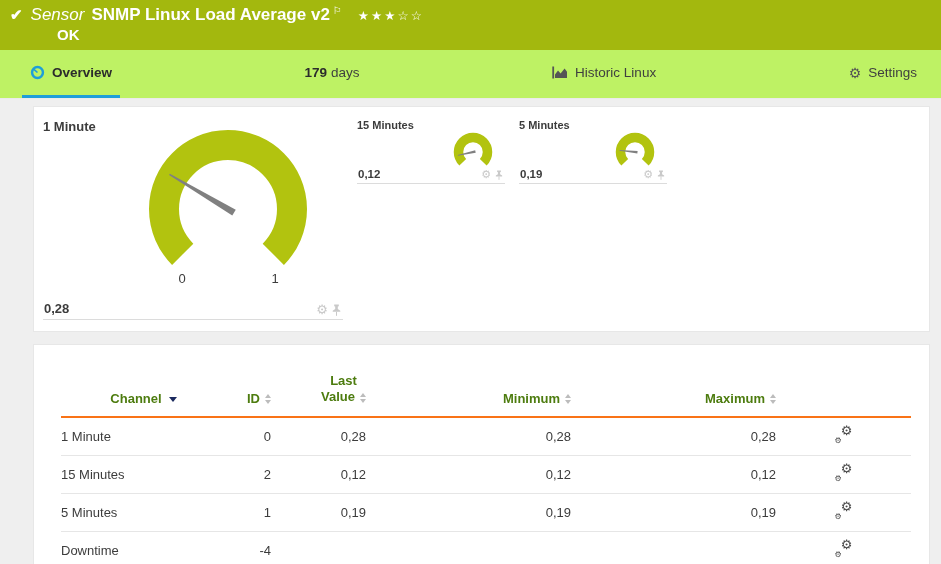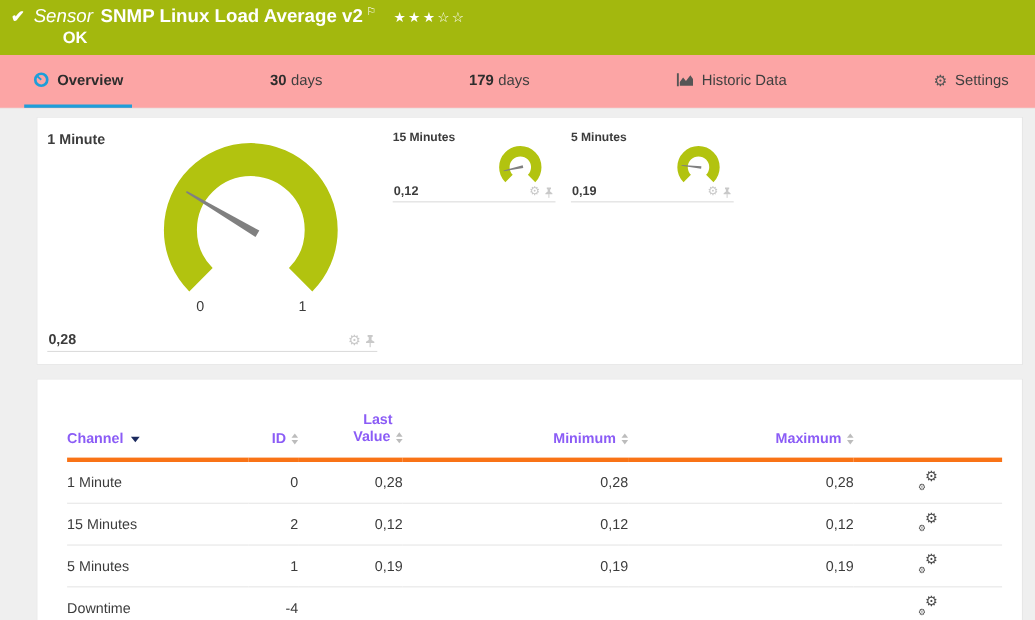--- a/index.html
+++ b/index.html
@@ -14,21 +14,21 @@
   .topbar-row1{display:flex;align-items:baseline;padding-left:10px;}
   .check{font-size:15px;font-weight:bold;margin-right:8px;}
   .kind{font-style:italic;font-size:17px;margin-right:7px;}
   .title{font-size:17px;font-weight:bold;margin:0;display:inline;text-align:right;}
   .flag{font-size:10px;position:relative;top:-6px;margin-left:3px;}
   .stars{font-size:12.5px;letter-spacing:2px;margin-left:16px;cursor:pointer;}
   .topbar-row2{padding-left:57px;margin-top:1px;}
   .status{font-weight:bold;font-size:15px;}
   
   .tabbar{
-    background:#fca5a5;height:49px;border-bottom:1px solid #ebebeb;
+    background:#bef264;height:49px;border-bottom:1px solid #ebebeb;
     display:flex;justify-content:space-between;align-items:stretch;
     padding:0 16px 0 22px;box-sizing:border-box;
   }
   .tab{
     display:flex;align-items:center;gap:7px;
     font-size:13.5px;color:#3f3f3f;cursor:pointer;
     border-bottom:3px solid transparent;padding:0 8px;
     white-space:nowrap;
   }
   .tab.active{border-bottom-color:#1e9ed9;color:#2c2c2c;font-weight:bold;}
@@ -56,25 +56,25 @@
   .gauge-small .g-value{font-size:11.5px;}
   .g-icons{color:#c9c9c9;display:flex;align-items:center;gap:4px;cursor:pointer;}
   .g-icons .gear-glyph{font-size:13px;line-height:1;}
   .gauge-small .g-icons .gear-glyph{font-size:11px;}
   
   .table-card{margin-top:12px;height:280px;padding:12px 18px 0 27px;}
   table{width:100%;border-collapse:collapse;table-layout:fixed;}
   col.c-channel{width:165px;} col.c-id{width:45px;} col.c-last{width:95px;}
   col.c-min{width:205px;} col.c-max{width:205px;}
   th{
-    color:#8b5cf6;font-size:13px;font-weight:bold;text-align:right;
-    vertical-align:bottom;padding:16px 0 10px 0;border-bottom:4px solid #f97316;
+    color:#4d7c0f;font-size:13px;font-weight:bold;text-align:right;
+    vertical-align:bottom;padding:16px 0 10px 0;border-bottom:2px solid #f97316;
     cursor:pointer;
   }
-  th.al{text-align:left;}
+  th.al{text-align:center;}
   td{
     font-size:13px;color:#3c3c3c;text-align:right;
     padding:9px 0;border-bottom:1px solid #e6e6e6;
   }
   td.al{text-align:left;}
   th.c-gear,td.c-gear{text-align:center;}
   .caret{
     display:inline-block;width:0;height:0;margin-left:7px;
     border-left:4px solid transparent;border-right:4px solid transparent;
     border-top:5px solid #1b2a5e;vertical-align:middle;
@@ -106,31 +106,28 @@
 
 <nav class="tabbar">
   <div class="tab active">
     <svg width="15" height="15" viewBox="0 0 16 16">
       <circle cx="8" cy="8" r="5.8" fill="none" stroke="#1e9ed9" stroke-width="2.6"></circle>
       <line x1="8" y1="8" x2="4.2" y2="4.6" stroke="#1e9ed9" stroke-width="1.7"></line>
     </svg>
     <span>Overview</span>
   </div>
   <div class="tab">
-    <span><span class="pfx">30</span><span>days</span></span>
-  </div>
-  <div class="tab">
     <span><span class="pfx">179</span><span>days</span></span>
   </div>
   <div class="tab">
     <svg width="16" height="13" viewBox="0 0 16 13">
       <path d="M1.2 0.5 v12" stroke="#555" stroke-width="1.8"></path>
       <path d="M3 12 L3 8.5 L6 4.5 L8.6 7.6 L12.6 2.4 L15 5.8 L15 12 Z" fill="#555"></path>
     </svg>
-    <span>Historic Data</span>
+    <span>Historic Linux</span>
   </div>
   <div class="tab">
     <span class="glyph">⚙</span>
     <span>Settings</span>
   </div>
 </nav>
 
 <main class="content">
 
   <section class="card gauges">

